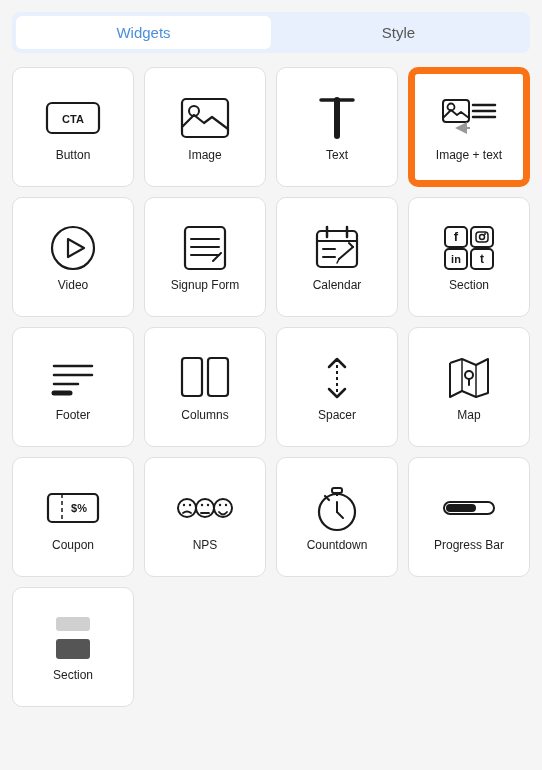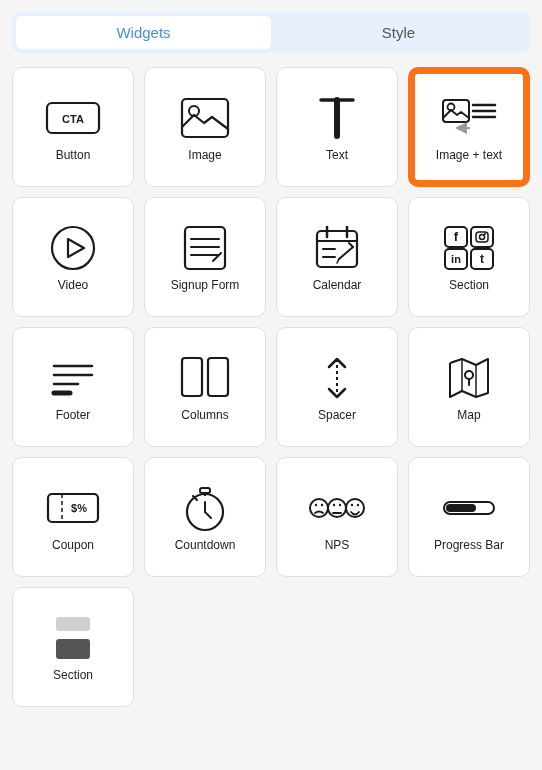--- a/index.html
+++ b/index.html
@@ -279,38 +279,20 @@
         <rect x="2" y="4" width="50" height="28" rx="4" fill="none" stroke="#1a1a1a" stroke-width="2.2"></rect>
         <line x1="16" y1="4" x2="16" y2="32" stroke="#1a1a1a" stroke-width="1.5" stroke-dasharray="4,3"></line>
         <text x="33" y="22" text-anchor="middle" font-size="11" font-weight="700" fill="#1a1a1a" font-family="sans-serif">$%</text>
       </svg>
     </div>
     <span class="widget-label">Coupon</span>
   </div>
 
   <div class="widget-card">
     <div class="widget-icon">
-      <svg width="44" height="48" viewBox="0 0 44 48">
-
-        <circle cx="22" cy="28" r="18" fill="none" stroke="#1a1a1a" stroke-width="2.2"></circle>
-
-        <rect x="17" y="4" width="10" height="5" rx="2" fill="none" stroke="#1a1a1a" stroke-width="2"></rect>
-        <line x1="22" y1="9" x2="22" y2="12" stroke="#1a1a1a" stroke-width="2"></line>
-
-        <line x1="10" y1="12" x2="14" y2="16" stroke="#1a1a1a" stroke-width="2.2" stroke-linecap="round"></line>
-
-        <line x1="22" y1="28" x2="22" y2="18" stroke="#1a1a1a" stroke-width="2" stroke-linecap="round"></line>
-        <line x1="22" y1="28" x2="28" y2="34" stroke="#1a1a1a" stroke-width="2" stroke-linecap="round"></line>
-      </svg>
-    </div>
-    <span class="widget-label">Countdown</span>
-  </div>
-
-  <div class="widget-card">
-    <div class="widget-icon">
       <svg width="56" height="36" viewBox="0 0 56 36">
 
         <circle cx="10" cy="18" r="9" fill="none" stroke="#1a1a1a" stroke-width="2"></circle>
         <circle cx="7" cy="15" r="1.2" fill="#1a1a1a"></circle>
         <circle cx="13" cy="15" r="1.2" fill="#1a1a1a"></circle>
         <path d="M6,23 Q10,20 14,23" fill="none" stroke="#1a1a1a" stroke-width="1.8" stroke-linecap="round"></path>
 
         <circle cx="28" cy="18" r="9" fill="none" stroke="#1a1a1a" stroke-width="2"></circle>
         <circle cx="25" cy="15" r="1.2" fill="#1a1a1a"></circle>
         <circle cx="31" cy="15" r="1.2" fill="#1a1a1a"></circle>
@@ -320,20 +302,38 @@
         <circle cx="43" cy="15" r="1.2" fill="#1a1a1a"></circle>
         <circle cx="49" cy="15" r="1.2" fill="#1a1a1a"></circle>
         <path d="M42,22 Q46,27 50,22" fill="none" stroke="#1a1a1a" stroke-width="1.8" stroke-linecap="round"></path>
       </svg>
     </div>
     <span class="widget-label">NPS</span>
   </div>
 
   <div class="widget-card">
     <div class="widget-icon">
+      <svg width="44" height="48" viewBox="0 0 44 48">
+
+        <circle cx="22" cy="28" r="18" fill="none" stroke="#1a1a1a" stroke-width="2.2"></circle>
+
+        <rect x="17" y="4" width="10" height="5" rx="2" fill="none" stroke="#1a1a1a" stroke-width="2"></rect>
+        <line x1="22" y1="9" x2="22" y2="12" stroke="#1a1a1a" stroke-width="2"></line>
+
+        <line x1="10" y1="12" x2="14" y2="16" stroke="#1a1a1a" stroke-width="2.2" stroke-linecap="round"></line>
+
+        <line x1="22" y1="28" x2="22" y2="18" stroke="#1a1a1a" stroke-width="2" stroke-linecap="round"></line>
+        <line x1="22" y1="28" x2="28" y2="34" stroke="#1a1a1a" stroke-width="2" stroke-linecap="round"></line>
+      </svg>
+    </div>
+    <span class="widget-label">Countdown</span>
+  </div>
+
+  <div class="widget-card">
+    <div class="widget-icon">
       <svg width="54" height="28" viewBox="0 0 54 28">
         <rect x="2" y="8" width="50" height="12" rx="6" fill="none" stroke="#1a1a1a" stroke-width="2"></rect>
         <rect x="4" y="10" width="30" height="8" rx="4" fill="#1a1a1a"></rect>
       </svg>
     </div>
     <span class="widget-label">Progress Bar</span>
   </div>
 
   <div class="widget-card">
     <div class="widget-icon">

